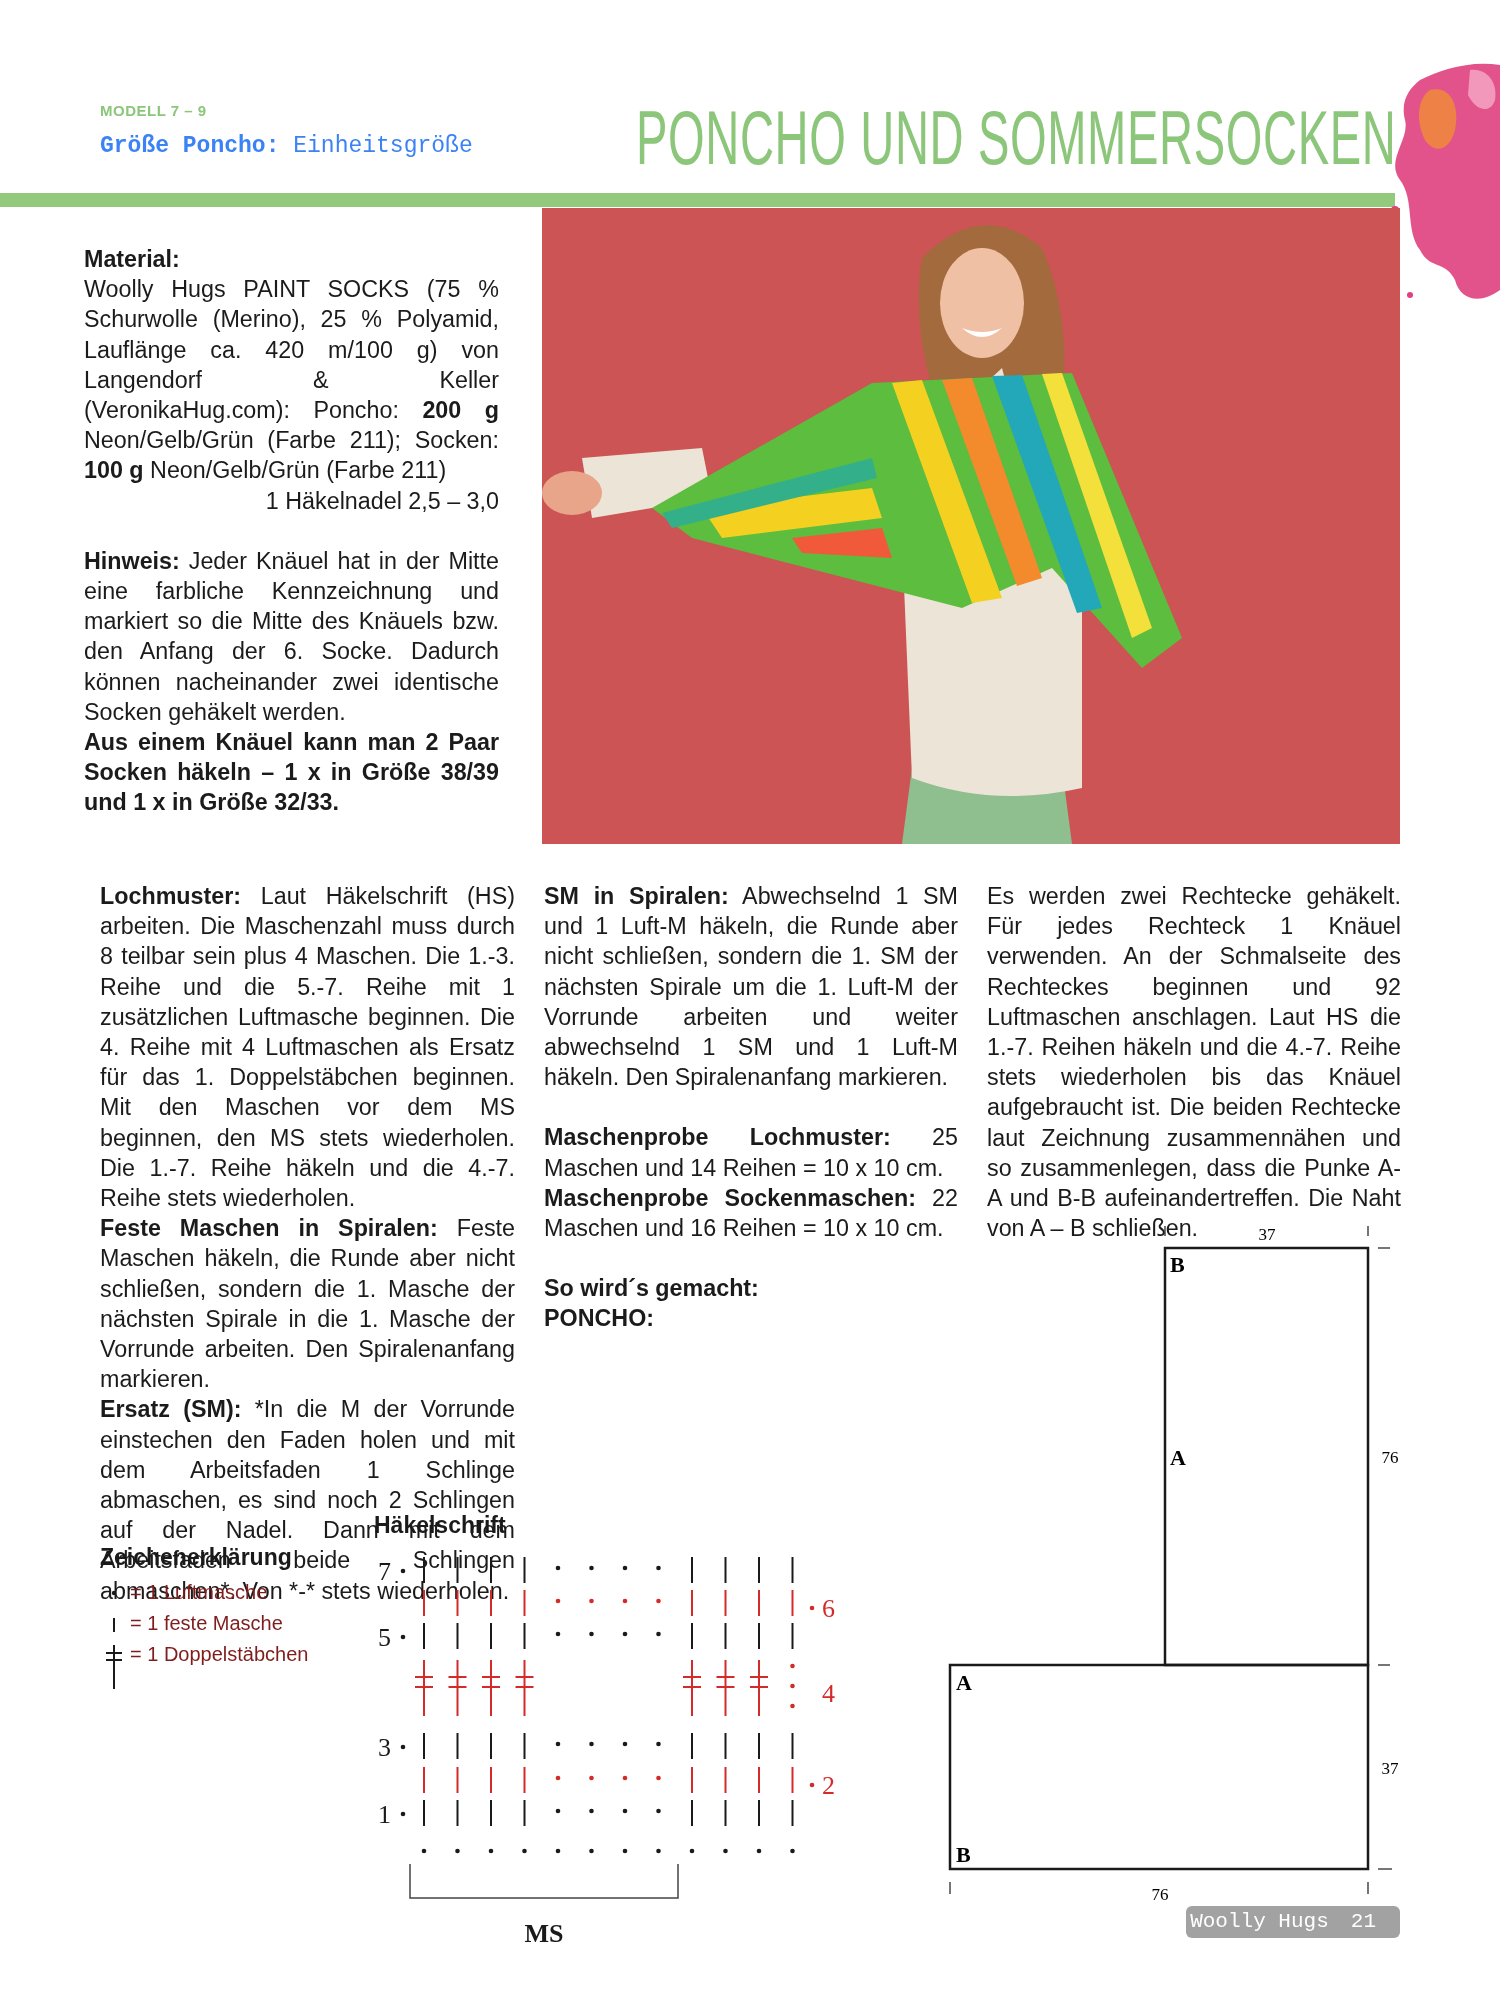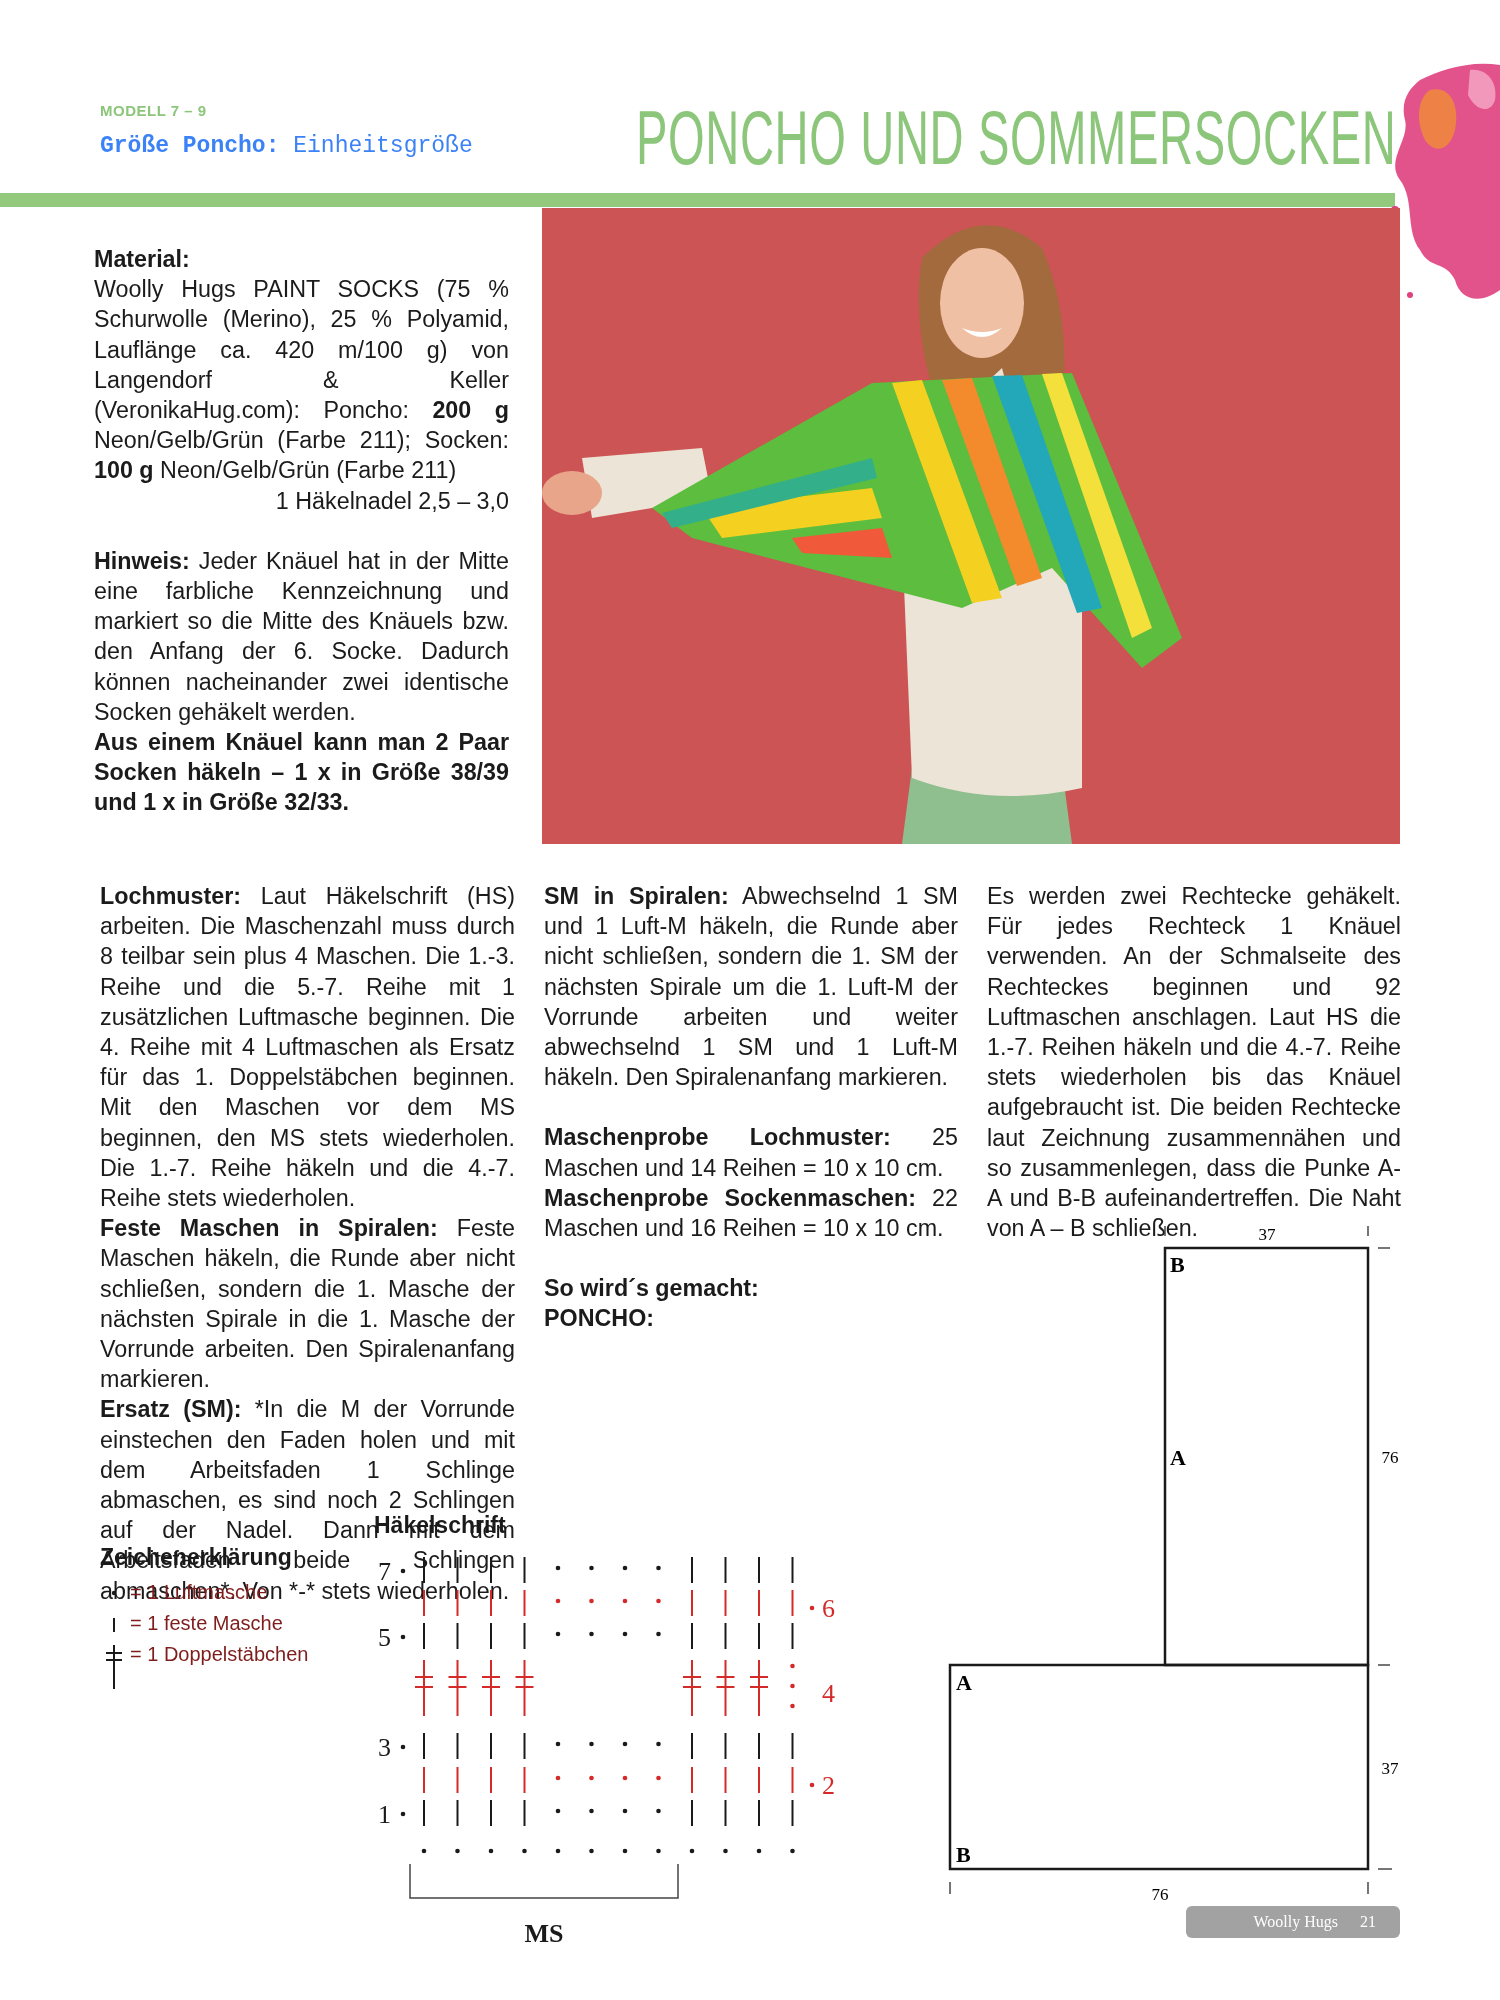--- a/index.html
+++ b/index.html
@@ -13,35 +13,35 @@
   .title { position: absolute; left: 636px; top: 100px; font-family: "Liberation Sans Narrow", "Liberation Sans", sans-serif; font-size: 76px; line-height: 76px; color: #8cc67a; transform: scaleX(0.62); transform-origin: left top; letter-spacing: 1px; white-space: nowrap; }
   .green-bar { position: absolute; left: 0; top: 193px; width: 1395px; height: 14px; background: #93c97c; }
   .splash { position: absolute; right: 0; top: 60px; width: 140px; height: 260px; }
 
   .photo { position: absolute; left: 542px; top: 208px; width: 858px; height: 636px; background: #cb5555; overflow: hidden; }
 
   .col { position: absolute; font-family: "Liberation Sans", sans-serif; font-size: 23.3px; line-height: 30.2px; text-align: justify; color: #1b1b1b; }
   .col p { margin: 0; }
   .col b { font-weight: bold; }
   .col .gap { height: 30px; }
-  .col-1 { left: 94px; top: 244px; width: 415px; }
+  .col-1 { left: 84px; top: 244px; width: 415px; }
   .col-2 { left: 544px; top: 881px; width: 414px; }
   .col-3 { left: 987px; top: 881px; width: 414px; }
   .col-1b { left: 100px; top: 881px; width: 415px; }
 
   .legend { position: absolute; left: 100px; top: 1512px; margin-top: 32px; }
   .legend h3 { font-family: "Liberation Sans", sans-serif; font-size: 23px; font-weight: bold; margin-bottom: 6px; }
   .legend-row { display: flex; align-items: center; font-family: Liberation Sans, sans-serif; font-size: 20px; height: 31px; color: #7f1d1d; }
   .legend-sym { width: 30px; position: relative; height: 31px; }
   .chart-title { position: absolute; left: 374px; top: 1512px; font-family: "Liberation Sans", sans-serif; font-size: 23px; font-weight: bold; }
 
   .hs { position: absolute; left: 360px; top: 1540px; width: 500px; height: 420px; }
   .diagram { position: absolute; left: 930px; top: 1210px; width: 480px; height: 700px; }
 
-  .footer-badge { position: absolute; left: 1186px; top: 1906px; width: 214px; height: 32px; background: #a2a2a2; border-radius: 6px; color: #fff; font-family: Liberation Serif, serif; font-size: 16px; line-height: 32px; text-align: right; padding-right: 24px; }
+  .footer-badge { position: absolute; left: 1186px; top: 1906px; width: 214px; height: 32px; background: #a2a2a2; border-radius: 6px; color: #fff; font-family: Liberation Mono, monospace; font-size: 21px; line-height: 32px; text-align: right; padding-right: 24px; }
   .footer-badge span.pg { margin-left: 22px; }
 </style>
 </head>
 <body>
 
 <div class="header-left">
   <div class="modell">MODELL 7 – 9</div>
   <div class="groesse">
     <b>Größe Poncho:</b>
     <span>Einheitsgröße</span>

